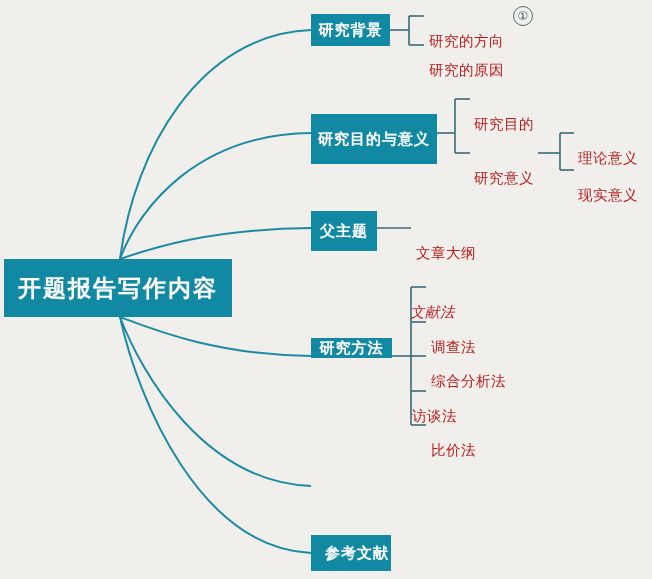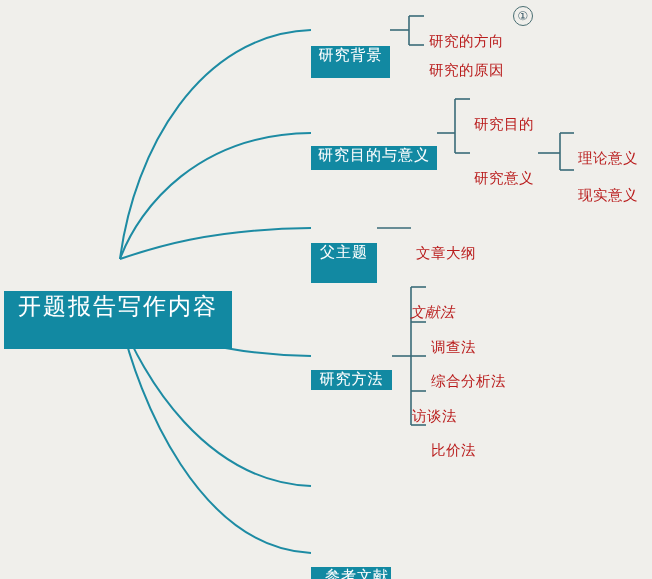--- a/index.html
+++ b/index.html
@@ -27,26 +27,26 @@
     top: 0;
     width: 652px;
     height: 579px;
     pointer-events: none;
   }
   .node-box {
     position: absolute;
     background: #1289a2;
     color: #ffffff;
     display: flex;
+    align-items: center;
     justify-content: center;
     box-sizing: border-box;
     letter-spacing: 1px;
-    font-weight: normal;
+    font-weight: bold;
     text-shadow: 0 0 1px rgba(255,255,255,0.25);
-    margin-top: 32px;
   }
   .node-root {
     font-size: 23px;
     letter-spacing: 2px;
   }
   .node-branch {
     font-size: 15px;
   }
   .leaf-label {
     position: absolute;
@@ -133,21 +133,21 @@
   <div class="leaf-label" style="left:429px; top:8px;">
     <span>研究的方向</span>
   </div>
   <div class="marker-circle" style="left:513px; top:6px;">
     <span>①</span>
   </div>
   <div class="leaf-label" style="left:429px; top:37px;">
     <span>研究的原因</span>
   </div>
 
-  <div class="node-box node-branch" style="left:311px; top:114px; width:126px; height:24px;">
+  <div class="node-box node-branch" style="left:311px; top:114px; width:126px; height:50px;">
     <span>研究目的与意义</span>
   </div>
   <div class="leaf-label" style="left:474px; top:91px;">
     <span>研究目的</span>
   </div>
   <div class="leaf-label" style="left:474px; top:145px;">
     <span>研究意义</span>
   </div>
   <div class="leaf-label" style="left:578px; top:125px;">
     <span>理论意义</span>

